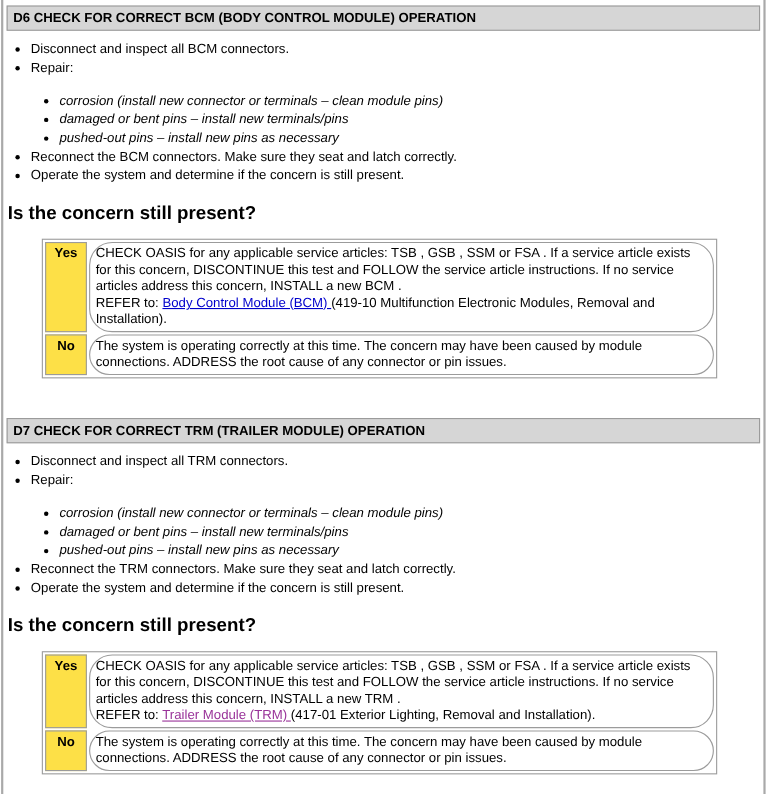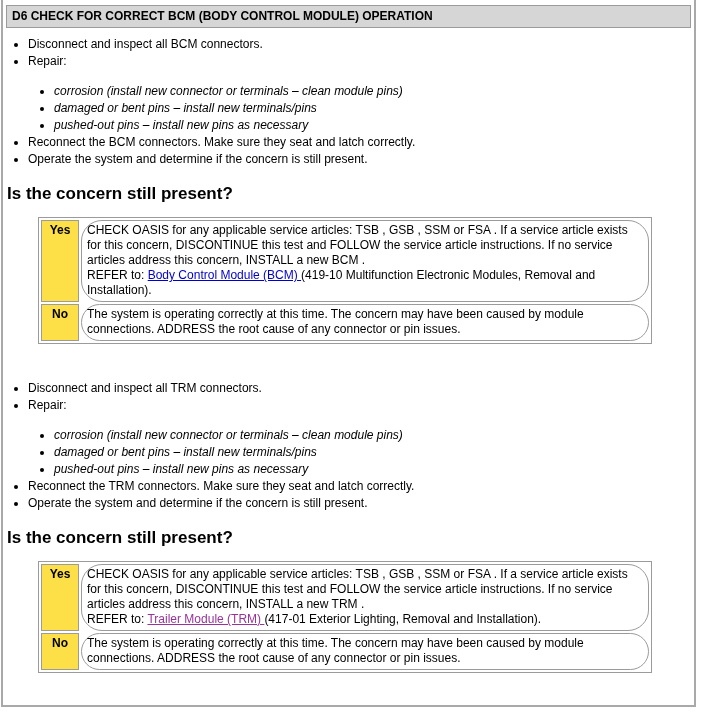--- a/index.html
+++ b/index.html
@@ -110,20 +110,21 @@
         </tr>
         <tr>
           <td class="label-cell">No</td>
           <td class="content-cell"><span>The system is operating correctly at this time. The concern may have been caused by module connections. ADDRESS the root cause of any connector or pin issues.</span></td>
         </tr>
       </tbody>
     </table>
   </section>
 
   <section class="step">
+    <div class="step-header">D7 CHECK FOR CORRECT TRM (TRAILER MODULE) OPERATION</div>
     <ul class="l1">
       <li><span>Disconnect and inspect all </span><span class="u">TRM </span><span>connectors.</span></li>
       <li>
         <span><span>Repair:</span></span>
         <ul class="l2">
           <li><span>corrosion (install new connector or terminals – clean module pins)</span></li>
           <li><span>damaged or bent pins – install new terminals/pins</span></li>
           <li><span>pushed-out pins – install new pins as necessary</span></li>
         </ul>
       </li>

